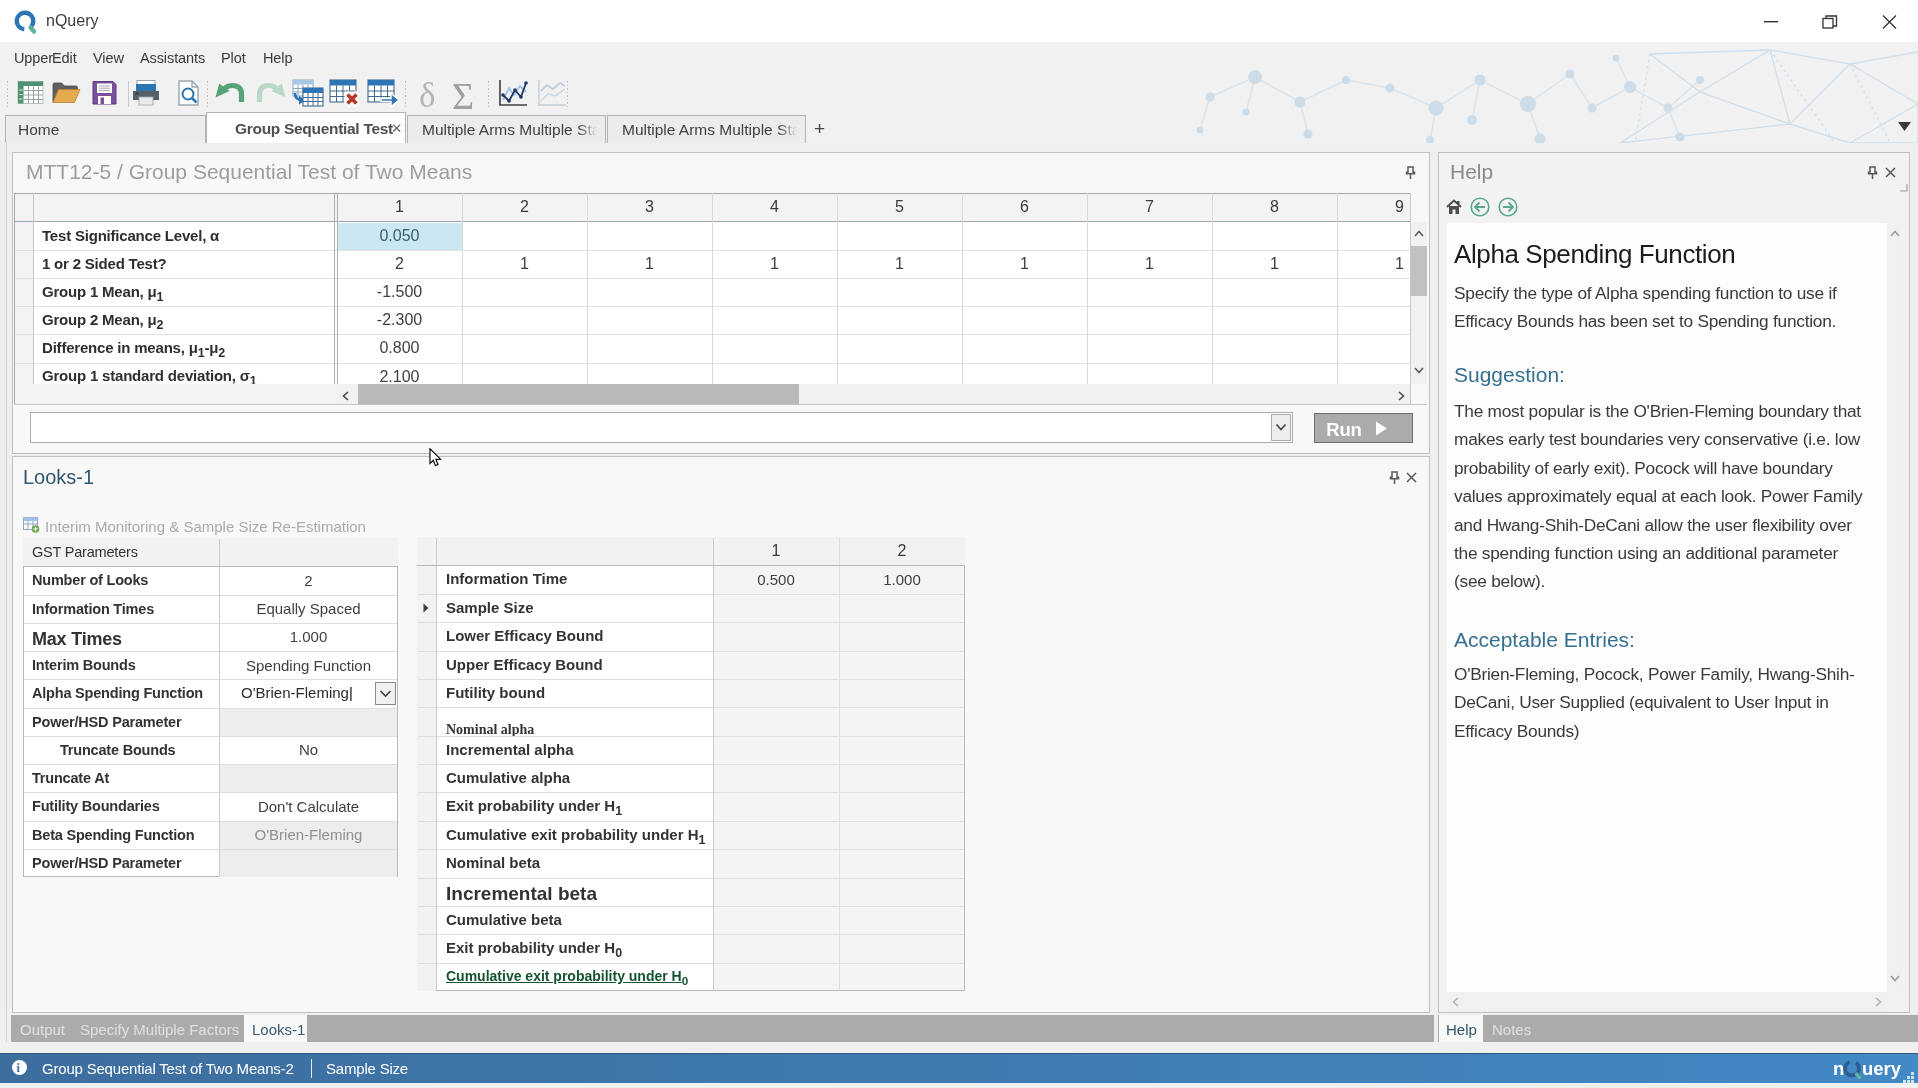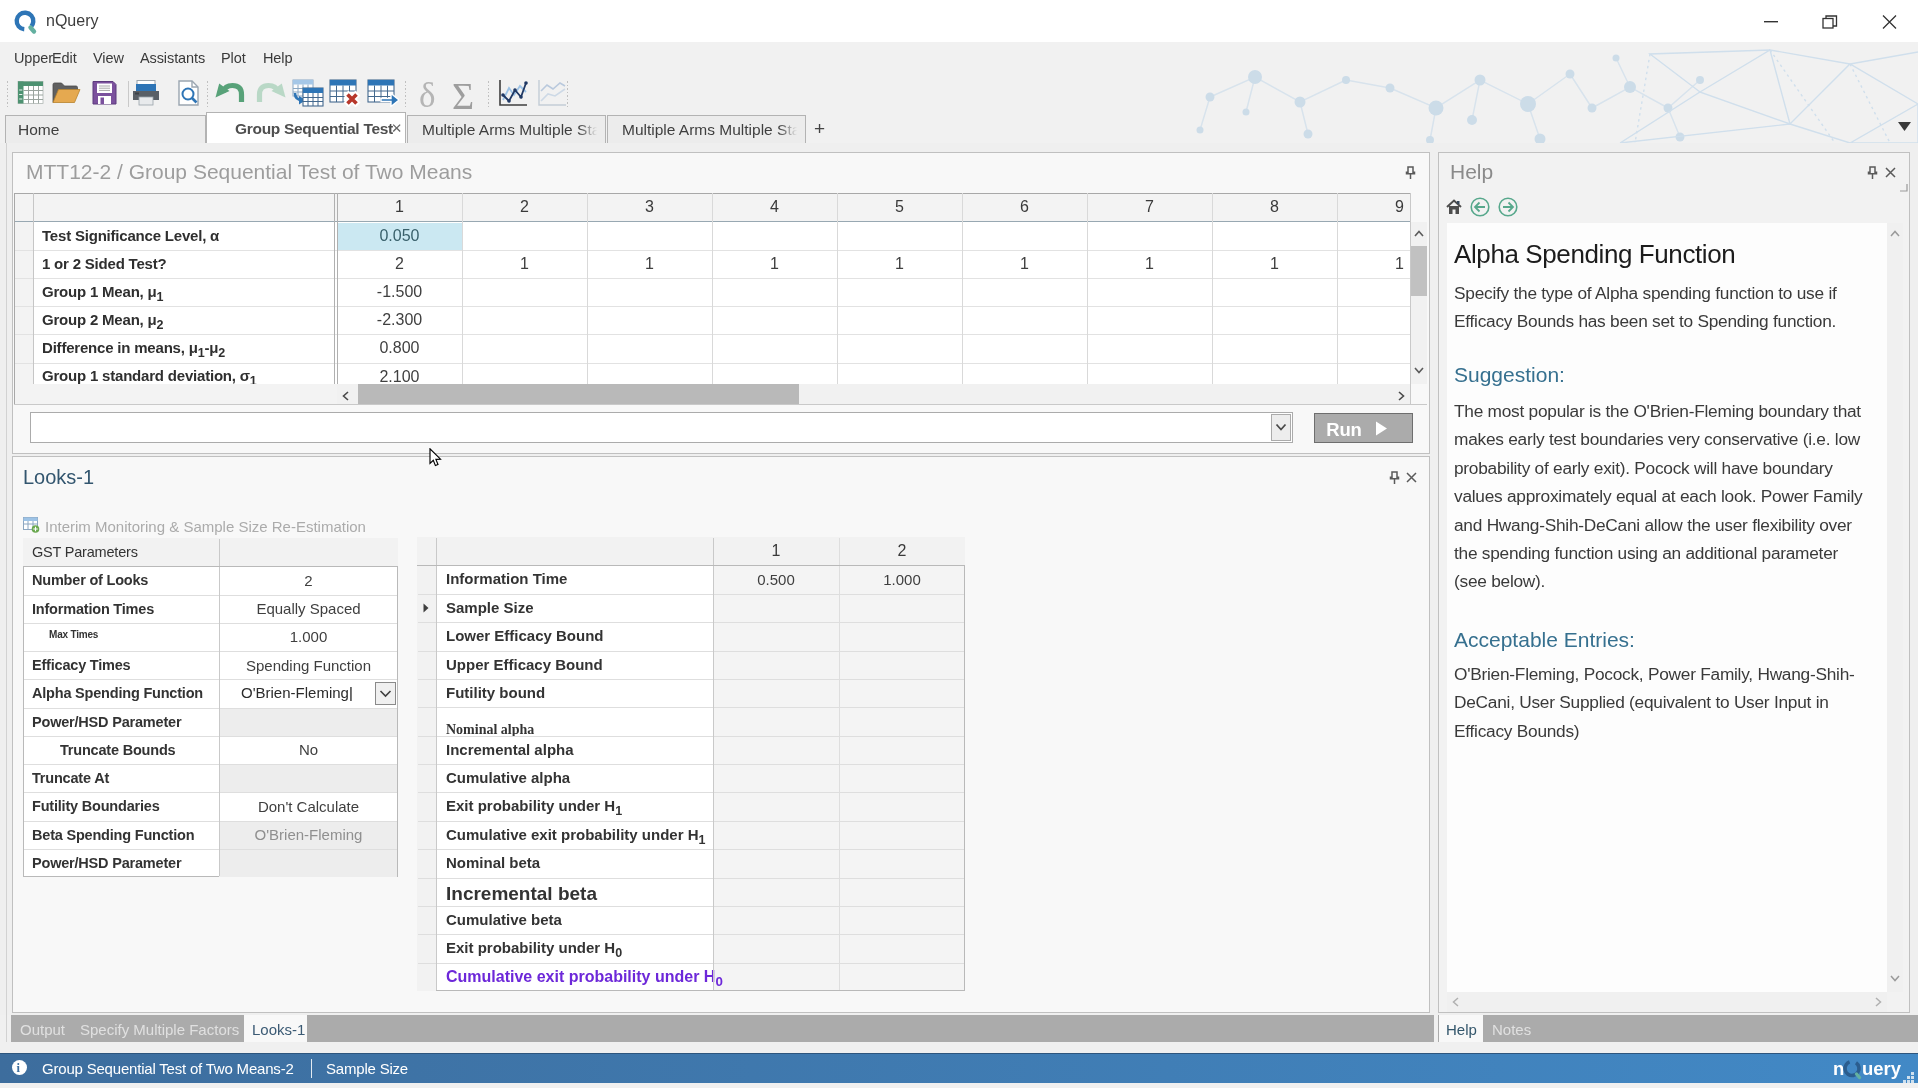--- a/index.html
+++ b/index.html
@@ -191,21 +191,21 @@
       <span class="lbl" style="left:14px;">Multiple Arms Multiple Sta</span>
       <div class="abs" style="right:0;top:0;width:26px;height:28px;background:linear-gradient(90deg,rgba(236,236,236,0),#ececec 70%);"></div>
     </div>
 <span style="position:absolute; left:814px; top:6px; font-size:19px; color:#444; z-index:2;">+</span>
 <svg class="abs" style="left:1898px; top:10px; z-index:2;" width="13" height="9">
       <path d="M0 0 H13 L6.5 9 Z" fill="#3a3a3a"></path>
     </svg>
 </div>
 <div id="content"></div>
 <div class="panel" style="left:12px;top:152px;width:1418px;height:302px;"></div>
-<div class="abs" style="left:26px;top:160px;font-size:21px;color:#9d9d9d;">MTT12-2 / Group Sequential Test of Two Means</div>
+<div class="abs" style="left:26px;top:160px;font-size:21px;color:#9d9d9d;">MTT12-5 / Group Sequential Test of Two Means</div>
 <svg class="abs" style="left:1404px;top:166px;" width="13" height="14" viewBox="0 0 13 14">
     <path d="M4 1 H9 V6.2 H10.5 V7.8 H2.5 V6.2 H4 Z M6.5 7.8 V13" fill="none" stroke="#5a5a5a" stroke-width="1.5"></path>
   </svg>
 <div class="abs" style="left:14px;top:193px;width:1396px;height:211px;background:#fff;"></div>
 <div class="abs" style="left:14px;top:193px;width:1396px;height:29px;background:#f3f3f3;"></div>
 <div class="abs" style="left:14px;top:193px;width:19px;height:190.5px;background:#f3f3f3;"></div>
 <div class="abs" style="left:337px;top:223.0px;width:125px;height:27.1px;background:#cbe8f2;"></div>
 <div class="abs" style="left:14px;top:193px;width:1396px;height:1px;background:#a8a8a8;"></div>
 <div class="abs" style="left:14px;top:221px;width:1396px;height:1px;background:#98a8b2;"></div>
 <div class="abs" style="left:14px;top:250.1px;width:1396px;height:1px;background:#e2e2e2;"></div>
@@ -306,24 +306,24 @@
 <div class="abs" style="left:23px;top:538px;width:375px;height:339.0px;background:#fff;border:1px solid #b9b9b9;"></div>
 <div class="abs" style="left:23px;top:538px;width:375px;height:28.25px;background:#f2f2f2;"></div>
 <div class="abs" style="left:32px;top:544.0px;font-size:14.5px;font-weight:normal;letter-spacing:-0.2px;color:#333;">GST Parameters</div>
 <div class="abs" style="left:24px;top:566.25px;width:373px;height:1px;background:#dedede;"></div>
 <div class="abs" style="left:32px;top:572.25px;font-size:14.5px;font-weight:bold;letter-spacing:-0.2px;color:#333;">Number of Looks</div>
 <div class="abs" style="left:219px;top:571.75px;width:179px;text-align:center;font-size:15px;color:#3f3f3f;">2</div>
 <div class="abs" style="left:24px;top:594.5px;width:373px;height:1px;background:#dedede;"></div>
 <div class="abs" style="left:32px;top:600.5px;font-size:14.5px;font-weight:bold;letter-spacing:-0.2px;color:#333;">Information Times</div>
 <div class="abs" style="left:219px;top:600.0px;width:179px;text-align:center;font-size:15px;color:#3f3f3f;">Equally Spaced</div>
 <div class="abs" style="left:24px;top:622.75px;width:373px;height:1px;background:#dedede;"></div>
-<div class="abs" style="left:32px;top:628.75px;font-size:10px;font-weight:bold;letter-spacing:-0.2px;color:#333;margin-left:17px;">Max Times</div>
+<div class="abs" style="left:32px;top:628.75px;font-size:18px;font-weight:bold;letter-spacing:-0.2px;color:#333;">Max Times</div>
 <div class="abs" style="left:219px;top:628.25px;width:179px;text-align:center;font-size:15px;color:#3f3f3f;">1.000</div>
 <div class="abs" style="left:24px;top:651.0px;width:373px;height:1px;background:#dedede;"></div>
-<div class="abs" style="left:32px;top:657.0px;font-size:14.5px;font-weight:bold;letter-spacing:-0.2px;color:#333;">Efficacy Times</div>
+<div class="abs" style="left:32px;top:657.0px;font-size:14.5px;font-weight:bold;letter-spacing:-0.2px;color:#333;">Interim Bounds</div>
 <div class="abs" style="left:219px;top:656.5px;width:179px;text-align:center;font-size:15px;color:#3f3f3f;">Spending Function</div>
 <div class="abs" style="left:24px;top:679.25px;width:373px;height:1px;background:#dedede;"></div>
 <div class="abs" style="left:32px;top:685.25px;font-size:14.5px;font-weight:bold;letter-spacing:-0.2px;color:#333;">Alpha Spending Function</div>
 <div class="abs" style="left:220px;top:680.25px;width:177px;height:27.25px;background:#fff;"></div>
 <div class="abs" style="left:241px;top:684.25px;font-size:15px;color:#2b2b2b;">O'Brien-Fleming<span style="font-weight:normal;color:#111;">|</span></div>
 <div class="abs" style="left:375px;top:681.75px;width:21px;height:23.25px;background:#f0f0f0;border:1px solid #8a8a8a;"></div>
 <svg class="abs" style="left:379px;top:690.25px;" width="13" height="8">
     <path d="M1.5 1 L6.5 6 L11.5 1" fill="none" stroke="#3f3f3f" stroke-width="1.6"></path>
   </svg>
 <div class="abs" style="left:24px;top:707.5px;width:373px;height:1px;background:#dedede;"></div>
@@ -380,21 +380,21 @@
 <div class="abs" style="left:446px;top:825.75px;font-size:15px;font-weight:bold;color:#333;">Cumulative exit probability under H<sub>1</sub></div>
 <div class="abs" style="left:418px;top:849.125px;width:546px;height:1px;background:#dedede;"></div>
 <div class="abs" style="left:446px;top:854.125px;font-size:15px;font-weight:bold;color:#333;">Nominal beta</div>
 <div class="abs" style="left:418px;top:877.5px;width:546px;height:1px;background:#dedede;"></div>
 <div class="abs" style="left:446px;top:882.5px;font-size:19px;font-weight:bold;color:#333;">Incremental beta</div>
 <div class="abs" style="left:418px;top:905.875px;width:546px;height:1px;background:#dedede;"></div>
 <div class="abs" style="left:446px;top:910.875px;font-size:15px;font-weight:bold;color:#333;">Cumulative beta</div>
 <div class="abs" style="left:418px;top:934.25px;width:546px;height:1px;background:#dedede;"></div>
 <div class="abs" style="left:446px;top:939.25px;font-size:15px;font-weight:bold;color:#333;">Exit probability under H<sub>0</sub></div>
 <div class="abs" style="left:418px;top:962.625px;width:546px;height:1px;background:#dedede;"></div>
-<div class="abs" style="left:446px;top:967.625px;font-size:16px;font-weight:bold;color:#6d28d9;">Cumulative exit probability under H<sub>0</sub></div>
+<div class="abs" style="left:446px;top:967.625px;font-size:14px;font-weight:bold;color:#14532d;text-decoration:underline;">Cumulative exit probability under H<sub>0</sub></div>
 <div class="abs" style="left:436px;top:538px;width:1px;height:452.0px;background:#c9c9c9;"></div>
 <div class="abs" style="left:713px;top:538px;width:1px;height:452.0px;background:#c9c9c9;"></div>
 <div class="abs" style="left:839px;top:538px;width:1px;height:452.0px;background:#dedede;"></div>
 <div class="abs" style="left:417px;top:565.375px;width:548px;height:1px;background:#b9b9b9;"></div>
 <svg class="abs" style="left:429px;top:448px;z-index:9;" width="14" height="21" viewBox="0 0 14 21">
 <path d="M1 0.8 L1 15.4 L4.3 12.3 L6.4 17.6 L9 16.5 L6.9 11.4 L11.5 11.2 Z" fill="#fff" stroke="#000" stroke-width="1.15" stroke-linejoin="miter"></path>
   </svg>
 <div class="panel" style="left:1438px;top:152px;width:472px;height:861px;background:#f2f2f2;"></div>
 <div class="abs" style="left:1450px;top:160px;font-size:21px;color:#8a8a8a;">Help</div>
 <svg class="abs" style="left:1866px;top:166px;" width="13" height="14" viewBox="0 0 13 14">

